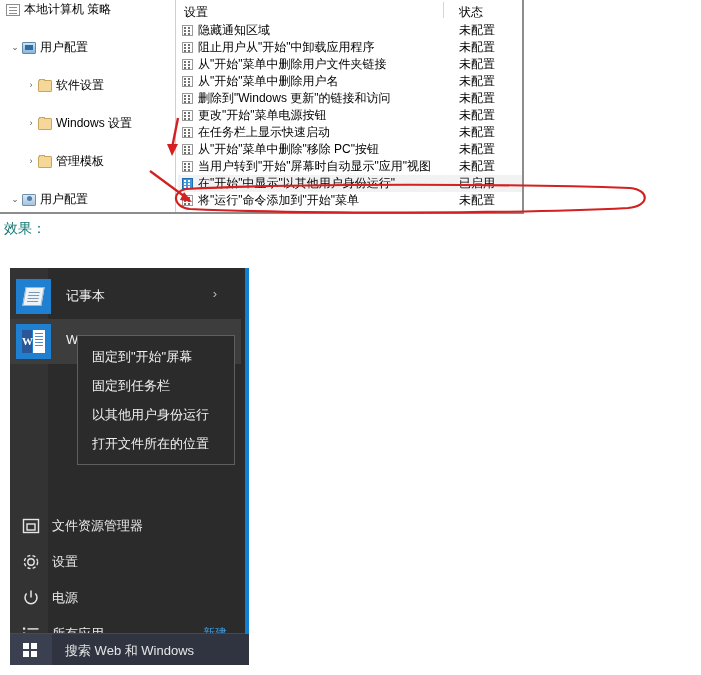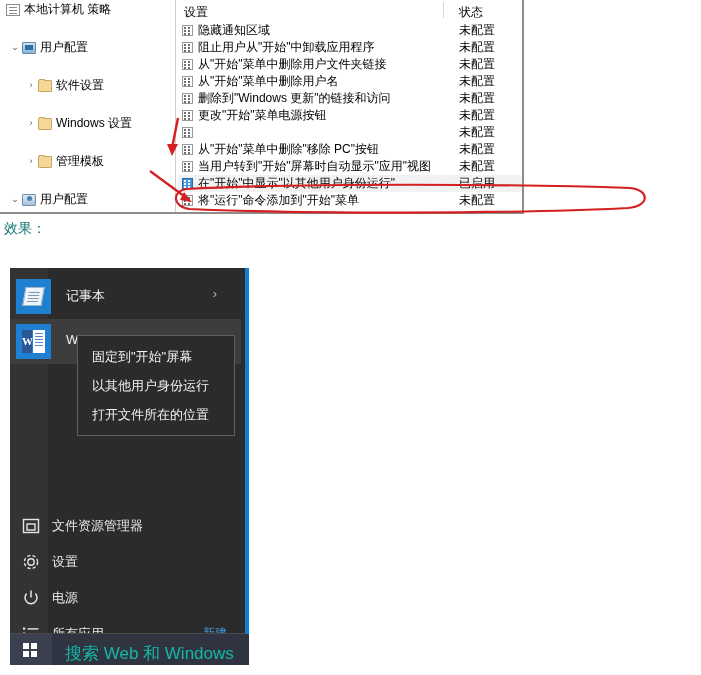--- a/index.html
+++ b/index.html
@@ -409,22 +409,22 @@
     height: 6px;
   }
   #win-logo i:nth-child(1) { left: 0; top: 0; }
   #win-logo i:nth-child(2) { left: 8px; top: 0; }
   #win-logo i:nth-child(3) { left: 0; top: 8px; }
   #win-logo i:nth-child(4) { left: 8px; top: 8px; }
   #search-text {
     position: absolute;
     left: 55px;
     top: 8px;
-    font-size: 17px;
-    color: #14b8a6;
+    font-size: 13px;
+    color: #e5e5e5;
     white-space: nowrap;
   }
 
   
   #ctxmenu {
     position: absolute;
     left: 77px;
     top: 335px;
     width: 158px;
     background: #2b2b2b;
@@ -521,20 +521,21 @@
         <span class="comment">否</span>
       </div>
       <div class="lrow">
         <span class="pico"></span>
         <span class="setting">更改"开始"菜单电源按钮</span>
         <span class="state">未配置</span>
         <span class="comment">否</span>
       </div>
       <div class="lrow">
         <span class="pico"></span>
+        <span class="setting">在任务栏上显示快速启动</span>
         <span class="state">未配置</span>
         <span class="comment">否</span>
       </div>
       <div class="lrow">
         <span class="pico"></span>
         <span class="setting">从"开始"菜单中删除"移除 PC"按钮</span>
         <span class="state">未配置</span>
         <span class="comment">否</span>
       </div>
       <div class="lrow">
@@ -650,17 +651,18 @@
             <i></i>
             <i></i>
         </div>
       </div>
       <span id="search-text">搜索 Web 和 Windows</span>
     </div>
   </div>
 
   <div id="ctxmenu">
     <div class="ctx-item">固定到"开始"屏幕</div>
+    <div class="ctx-item">固定到任务栏</div>
     <div class="ctx-item">以其他用户身份运行</div>
     <div class="ctx-item">打开文件所在的位置</div>
   </div>
 
 </div>
 
 </body></html>

